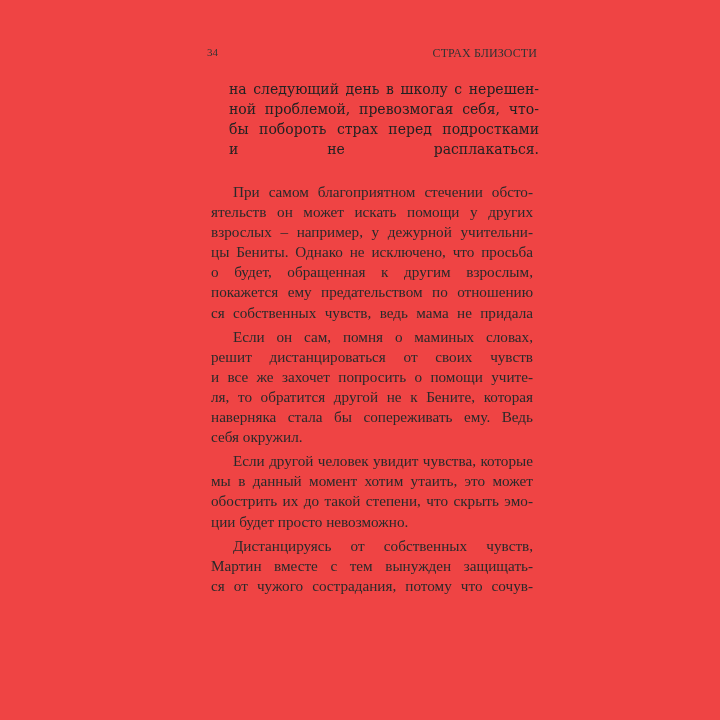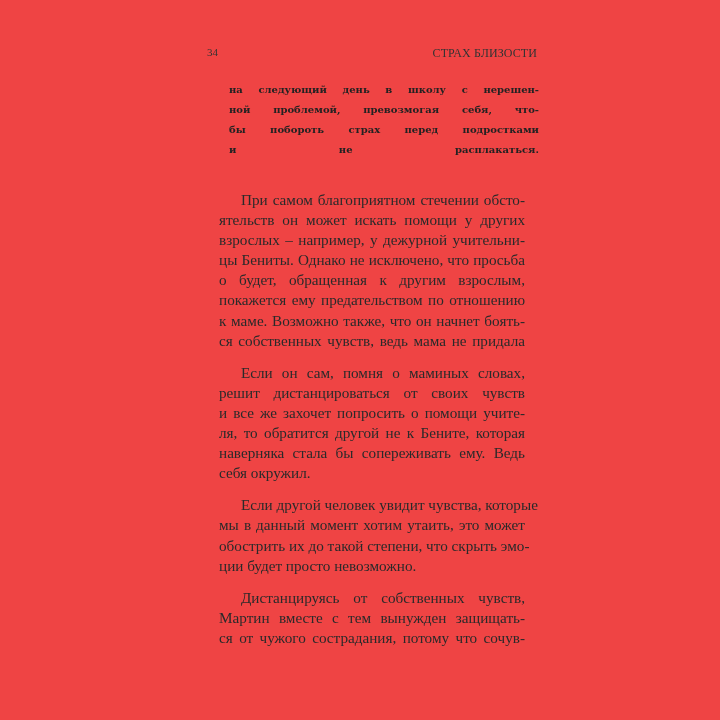--- a/index.html
+++ b/index.html
@@ -1,27 +1,27 @@
 <!DOCTYPE html>
 <html><head>
 <meta charset="utf-8">
 <style>
   html, body { margin: 0; padding: 0; background: #ffffff; }
   body { width: 720px; height: 720px; position: relative; overflow: hidden; font-family: "DejaVu Serif", serif; color: #2a2a2a; }
   .page { position: absolute; left: 0; top: 0; width: 720px; height: 720px; background: #ef4444; }
   .running-head { position: absolute; top: 46px; left: 207px; width: 330px; height: 14px; font-size: 10px; color: #333; }
   .page-num { position: absolute; left: 0; top: 0; font-family: "Liberation Serif", serif; font-size: 11px; }
   .chapter-title { position: absolute; right: 0; top: 0; font-family: "Liberation Serif", serif; font-size: 12px; letter-spacing: 0.1px; }
-  .quote { position: absolute; left: 229px; top: 78px; width: 310px; font-family: "DejaVu Serif", serif; font-size: 10px; line-height: 23.5px; color: #222; font-weight: bold; }
+  .quote { position: absolute; left: 229px; top: 78px; width: 310px; font-family: "DejaVu Serif", serif; font-size: 14px; line-height: 23.5px; color: #222; }
   .quote .ln { display: block; white-space: nowrap; }
   .body-text { position: absolute; left: 207px; top: 178px; width: 330px; font-family: "Liberation Serif", serif; font-size: 15.2px; line-height: 20.1px; color: #2a2a2a; }
   .ln { display: block; white-space: nowrap; text-align: justify; text-align-last: justify; height: 20.1px; }
   .ln.last { text-align-last: left; }
   .ln.indent { padding-left: 22px; }
-  .para { margin: 12px; }
+  .para { margin: 4px; }
   .para + .para { margin-top: 0px; }
 </style>
 </head>
 <body>
 
 <div class="page">
 
   <div class="running-head">
     <span class="page-num">34</span>
     <span class="chapter-title">СТРАХ БЛИЗОСТИ</span>
@@ -35,21 +35,20 @@
   </div>
 
   <div class="body-text">
     <div class="para">
       <span class="ln indent">При самом благоприятном стечении обсто-</span>
       <span class="ln">ятельств он может искать помощи у других</span>
       <span class="ln">взрослых – например, у дежурной учительни-</span>
       <span class="ln">цы Бениты. Однако не исключено, что просьба</span>
       <span class="ln">о будет, обращенная к другим взрослым,</span>
       <span class="ln">покажется ему предательством по отношению</span>
-      <span class="ln">к маме. Возможно также, что он начнет боять-</span>
       <span class="ln">ся собственных чувств, ведь мама не придала</span>
     </div>
     <div class="para">
       <span class="ln indent">Если он сам, помня о маминых словах,</span>
       <span class="ln">решит дистанцироваться от своих чувств</span>
       <span class="ln">и все же захочет попросить о помощи учите-</span>
       <span class="ln">ля, то обратится другой не к Бените, которая</span>
       <span class="ln">наверняка стала бы сопереживать ему. Ведь</span>
       <span class="ln last">себя окружил.</span>
     </div>

